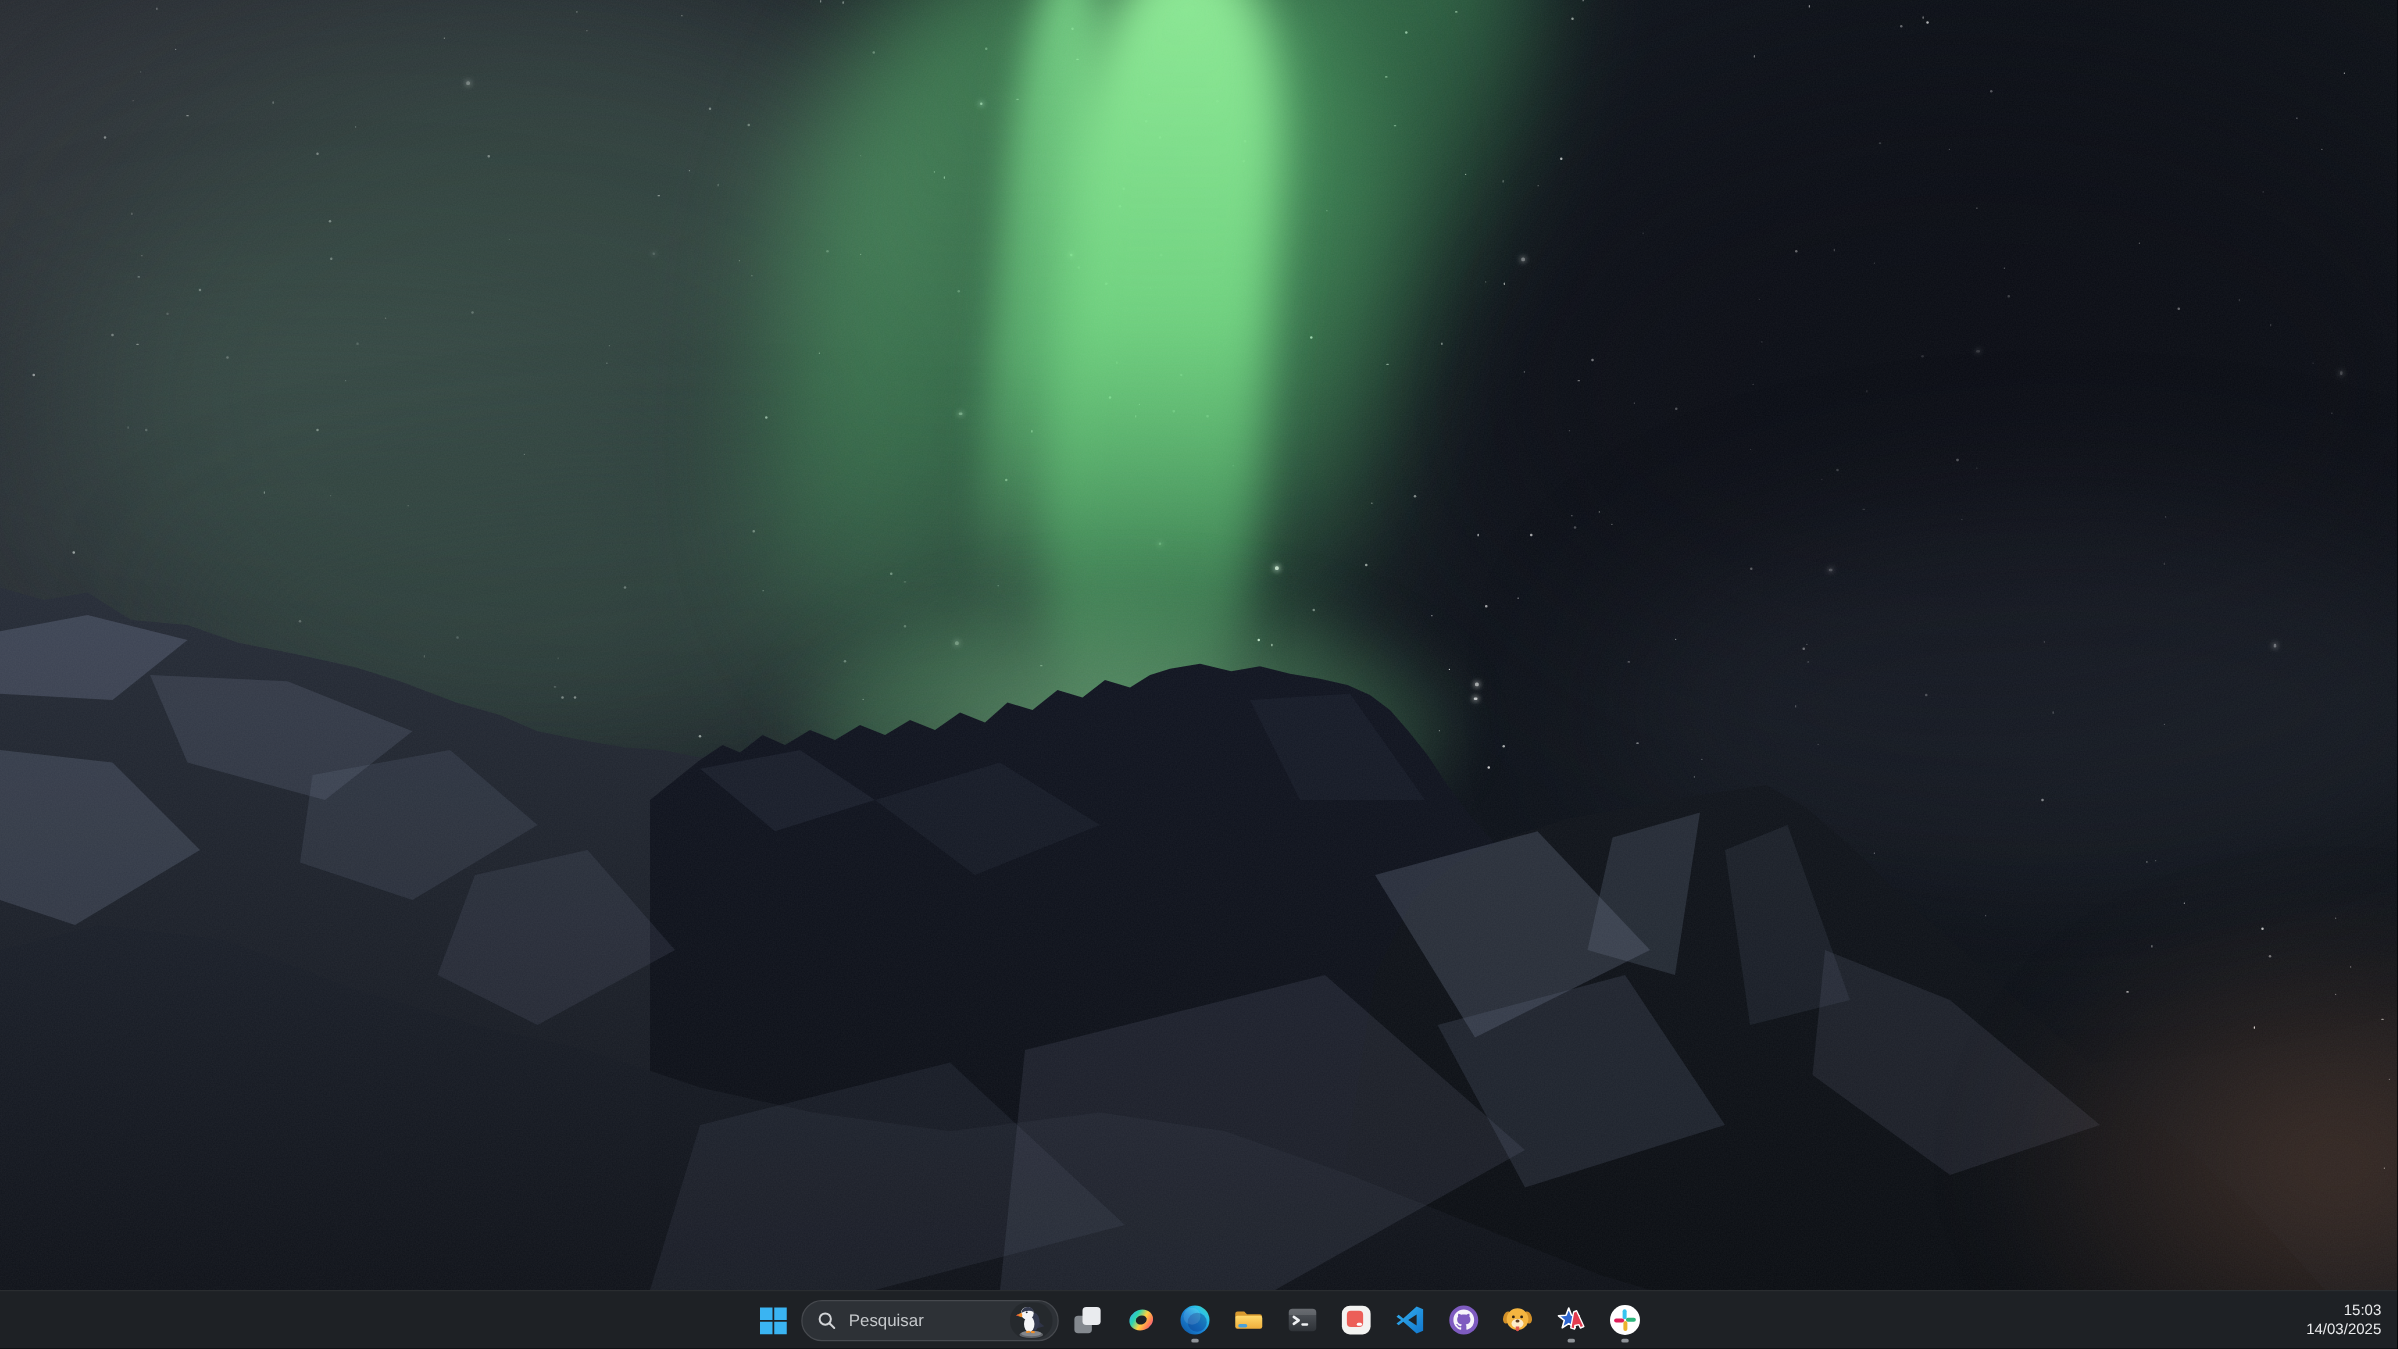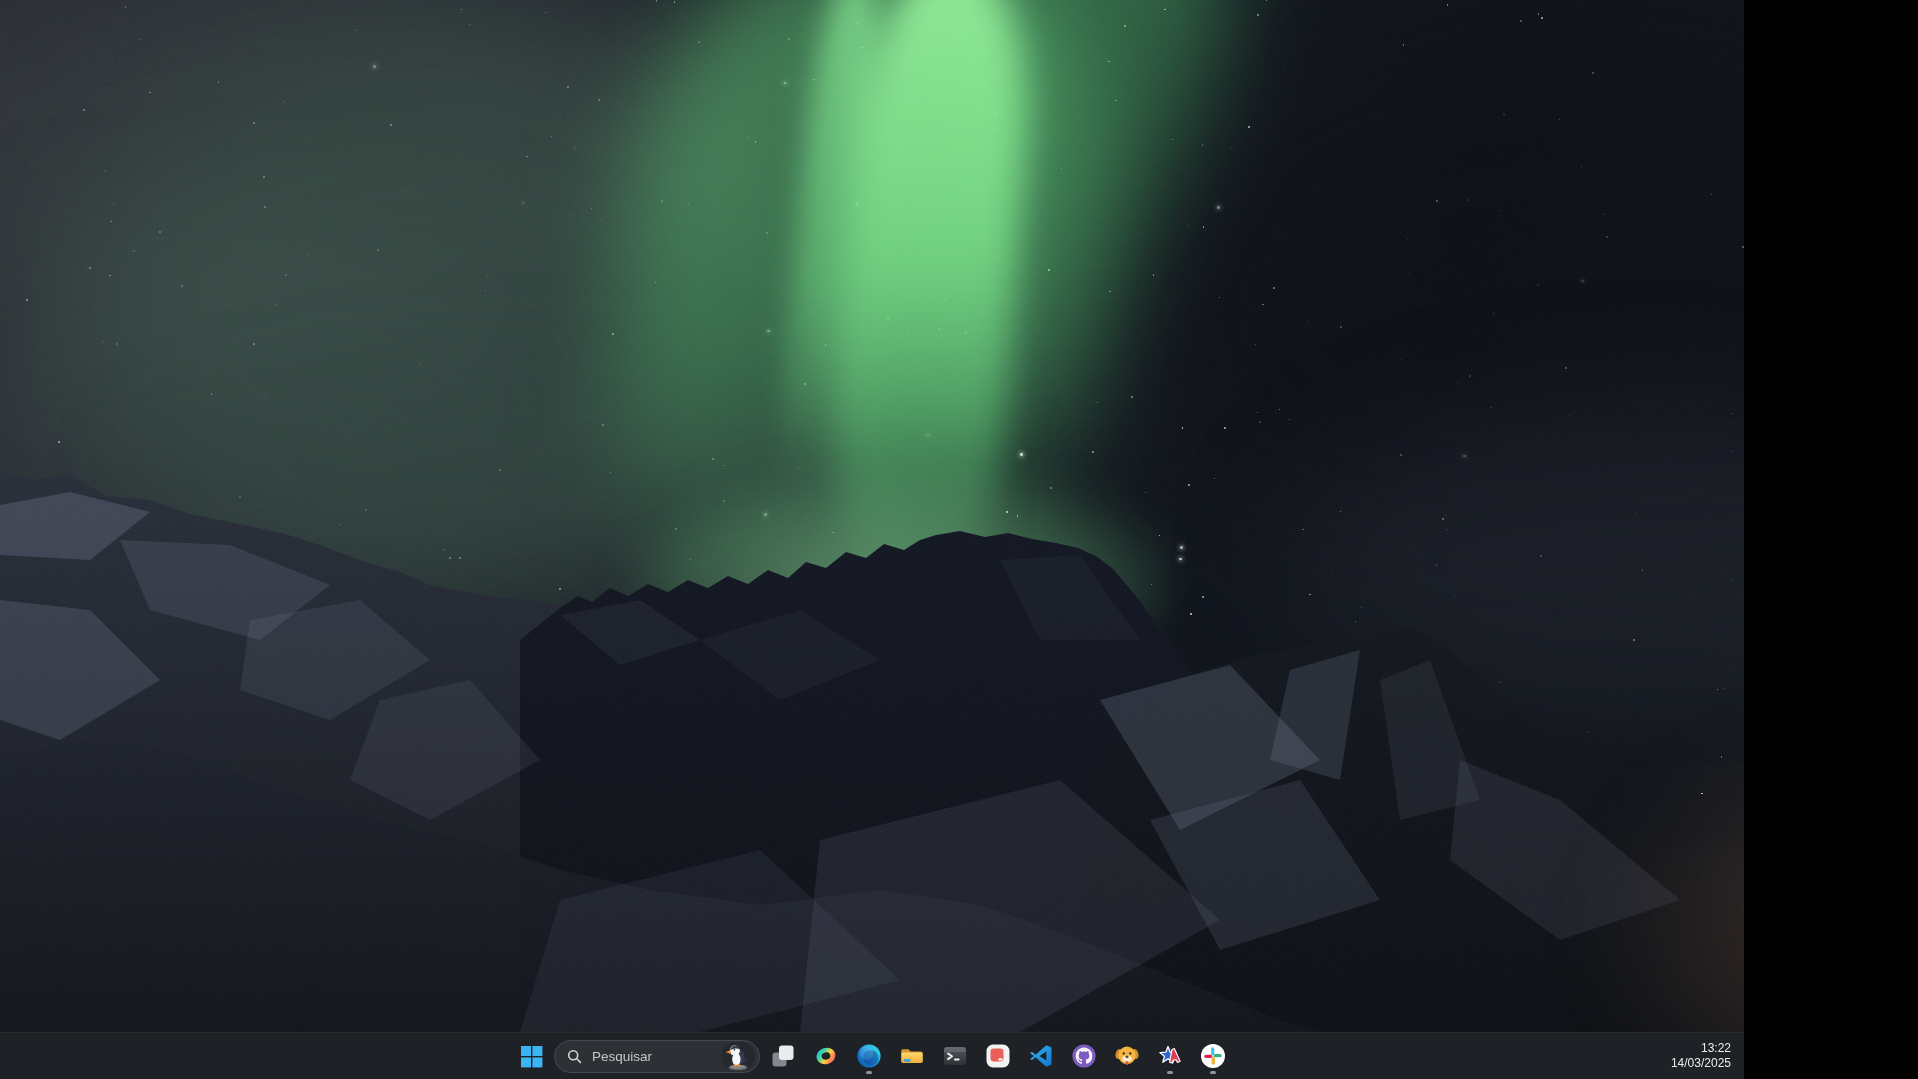--- a/index.html
+++ b/index.html
@@ -1,16 +1,16 @@
 <!DOCTYPE html>
 <html><head>
 <meta charset="utf-8">
 <style>
   html,body{margin:0;padding:0;background:#000;font-family:"Liberation Sans",sans-serif;}
-  #screen{position:relative;width:1744px;height:1079px;overflow:hidden;background:#0b0f15;}
+  #screen{position:relative;width:1918px;height:1079px;overflow:hidden;background:#0b0f15;}
 
   
   #wallpaper{position:absolute;inset:0 0 47px 0;overflow:hidden;}
   .sky{position:absolute;inset:0;
     background:linear-gradient(100deg,#20242a 0%,#181d24 26%,#10151d 52%,#0b0f16 78%,#0d1117 100%);}
   .layer{position:absolute;border-radius:50%;pointer-events:none;}
   .cloud1{left:-140px;top:-70px;width:900px;height:430px;background:rgba(56,62,68,.55);filter:blur(64px);}
   .cloud2{left:-120px;top:250px;width:760px;height:340px;background:rgba(60,66,74,.42);filter:blur(70px);}
   .cloud3{left:150px;top:390px;width:780px;height:230px;background:rgba(40,45,52,.5);filter:blur(52px);}
   .cloud4{left:1150px;top:40px;width:860px;height:540px;background:rgba(9,12,19,.62);filter:blur(84px);}
@@ -518,17 +518,17 @@
     <rect x="13.7" y="11.1" width="8" height="3.2" rx="1.6" fill="#2EB67D"></rect>
     <rect x="11.7" y="13.7" width="3.2" height="8" rx="1.6" fill="#ECB22E"></rect>
     <rect x="4.3" y="11.7" width="8" height="3.2" rx="1.6" fill="#E01E5A"></rect>
             </svg>
             <span class="run-dot"></span>
           </button>
         </div>
     </div>
 
     <div class="clock">
-      <div>13:22</div>
+      <div>15:03</div>
       <div>14/03/2025</div>
     </div>
   </div>
 </div>
 
 </body></html>

